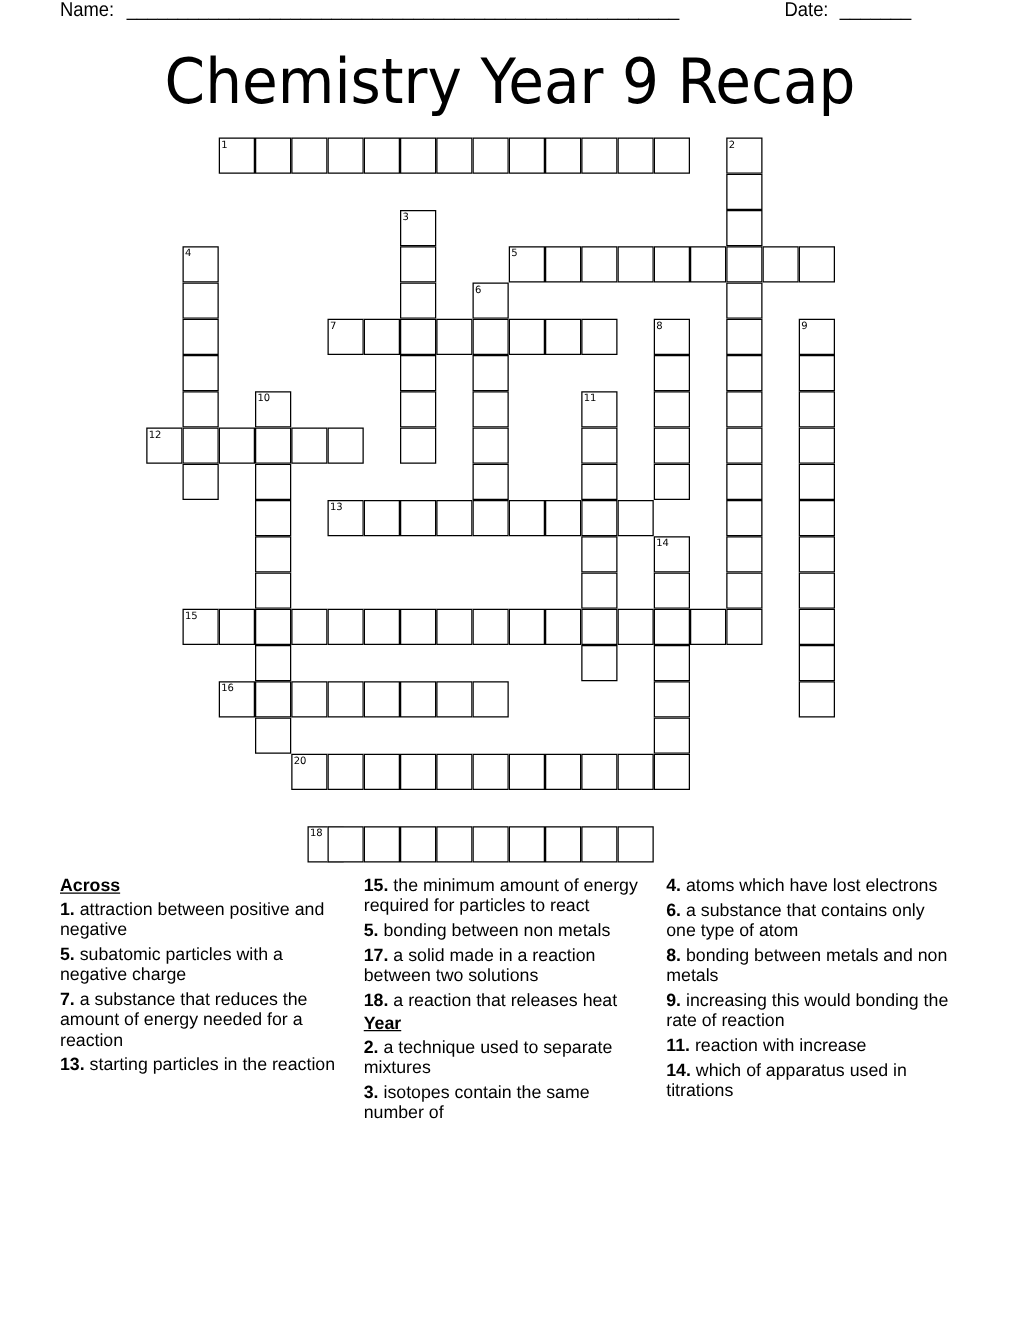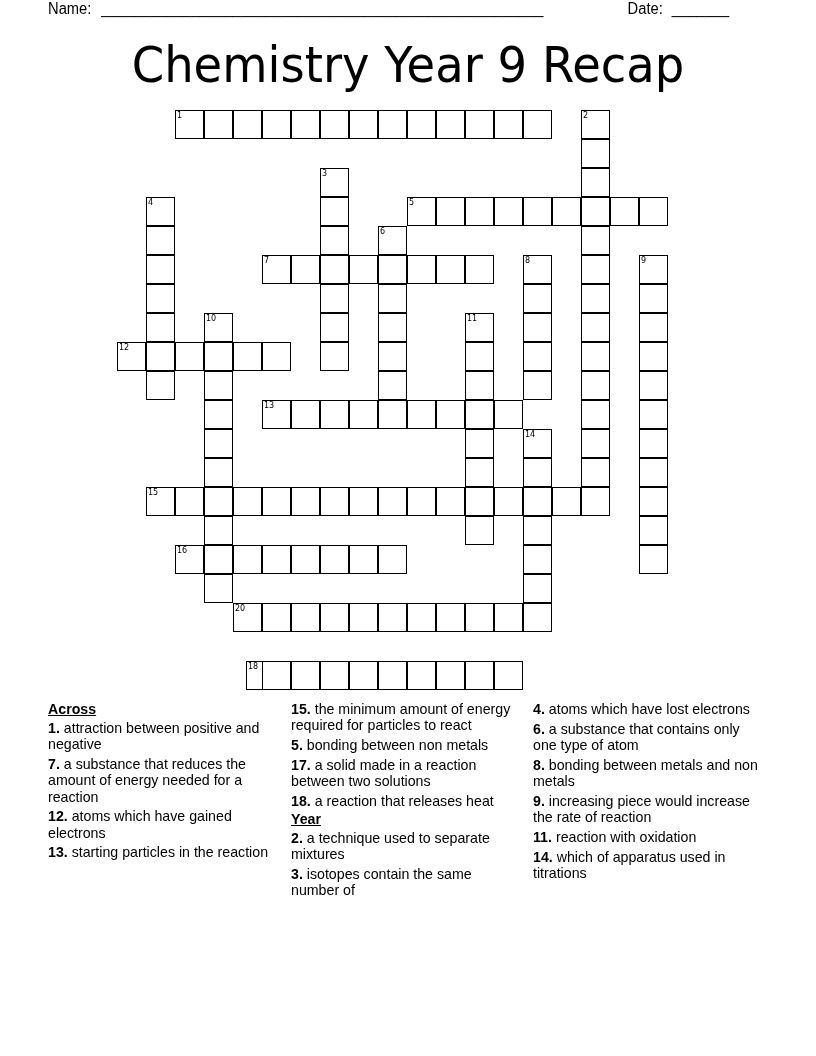--- a/index.html
+++ b/index.html
@@ -239,35 +239,35 @@
     <div class="cell" style="left: 378px; top: 661px;"></div>
     <div class="cell" style="left: 407px; top: 661px;"></div>
     <div class="cell" style="left: 436px; top: 661px;"></div>
     <div class="cell" style="left: 465px; top: 661px;"></div>
     <div class="cell" style="left: 494px; top: 661px;"></div>
   </div>
 
 <div class="clues col1">
   <div class="section-head">Across</div>
   <div class="clue"><b>1.</b> <span>attraction between positive and negative</span></div>
+  <div class="clue"><b>5.</b> <span>subatomic particles with a negative charge</span></div>
   <div class="clue"><b>7.</b> <span>a substance that reduces the amount of energy needed for a reaction</span></div>
-  <div class="clue"><b>12.</b> <span>atoms which have gained electrons</span></div>
   <div class="clue"><b>13.</b> <span>starting particles in the reaction</span></div>
 </div>
 
 <div class="clues col2">
   <div class="clue"><b>15.</b> <span>the minimum amount of energy required for particles to react</span></div>
   <div class="clue"><b>5.</b> <span>bonding between non metals</span></div>
   <div class="clue"><b>17.</b> <span>a solid made in a reaction between two solutions</span></div>
   <div class="clue" style="margin-bottom:2px"><b>18.</b> <span>a reaction that releases heat</span></div>
   <div class="section-head">Year</div>
   <div class="clue"><b>2.</b> <span>a technique used to separate mixtures</span></div>
   <div class="clue"><b>3.</b> <span>isotopes contain the same number of</span></div>
 </div>
 
 <div class="clues col3">
   <div class="clue"><b>4.</b> <span>atoms which have lost electrons</span></div>
   <div class="clue"><b>6.</b> <span>a substance that contains only one type of atom</span></div>
   <div class="clue"><b>8.</b> <span>bonding between metals and non metals</span></div>
-  <div class="clue"><b>9.</b> <span>increasing piece would increase the rate of reaction</span></div>
-  <div class="clue"><b>11.</b> <span>reaction with oxidation</span></div>
+  <div class="clue"><b>9.</b> <span>increasing this would bonding the rate of reaction</span></div>
+  <div class="clue"><b>11.</b> <span>reaction with increase</span></div>
   <div class="clue"><b>14.</b> <span>which of apparatus used in titrations</span></div>
 </div>
 
 </body></html>

